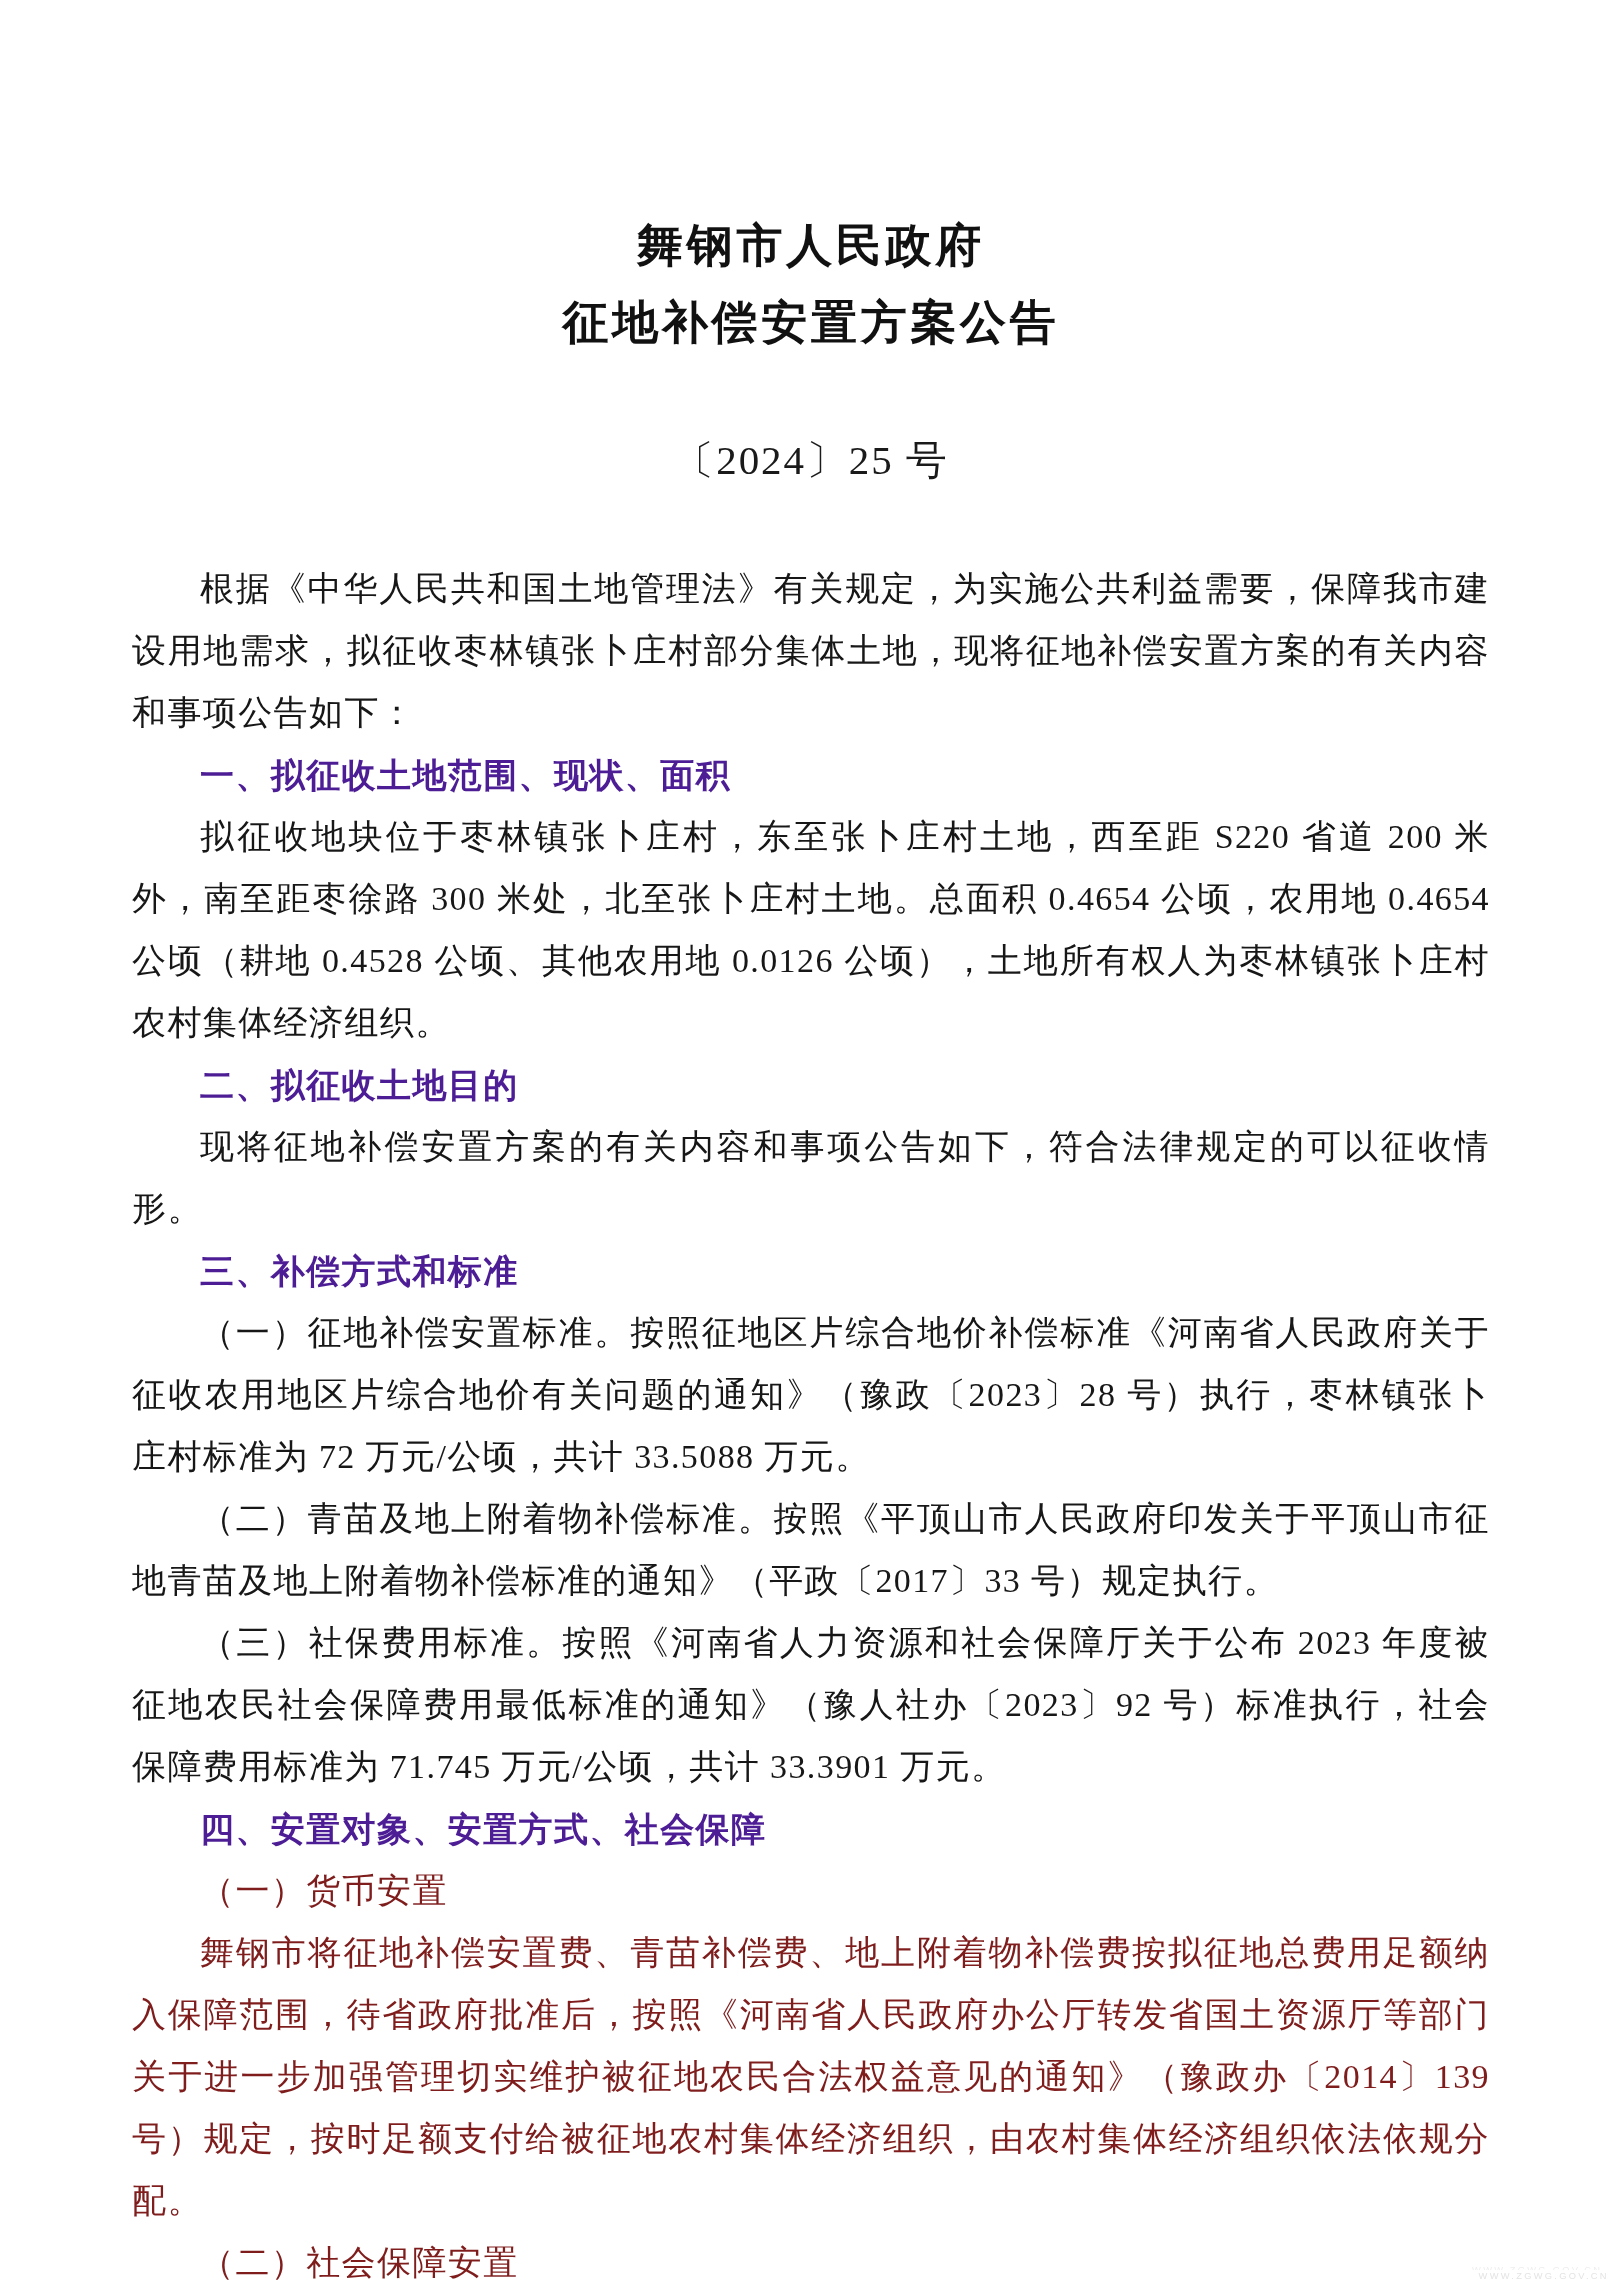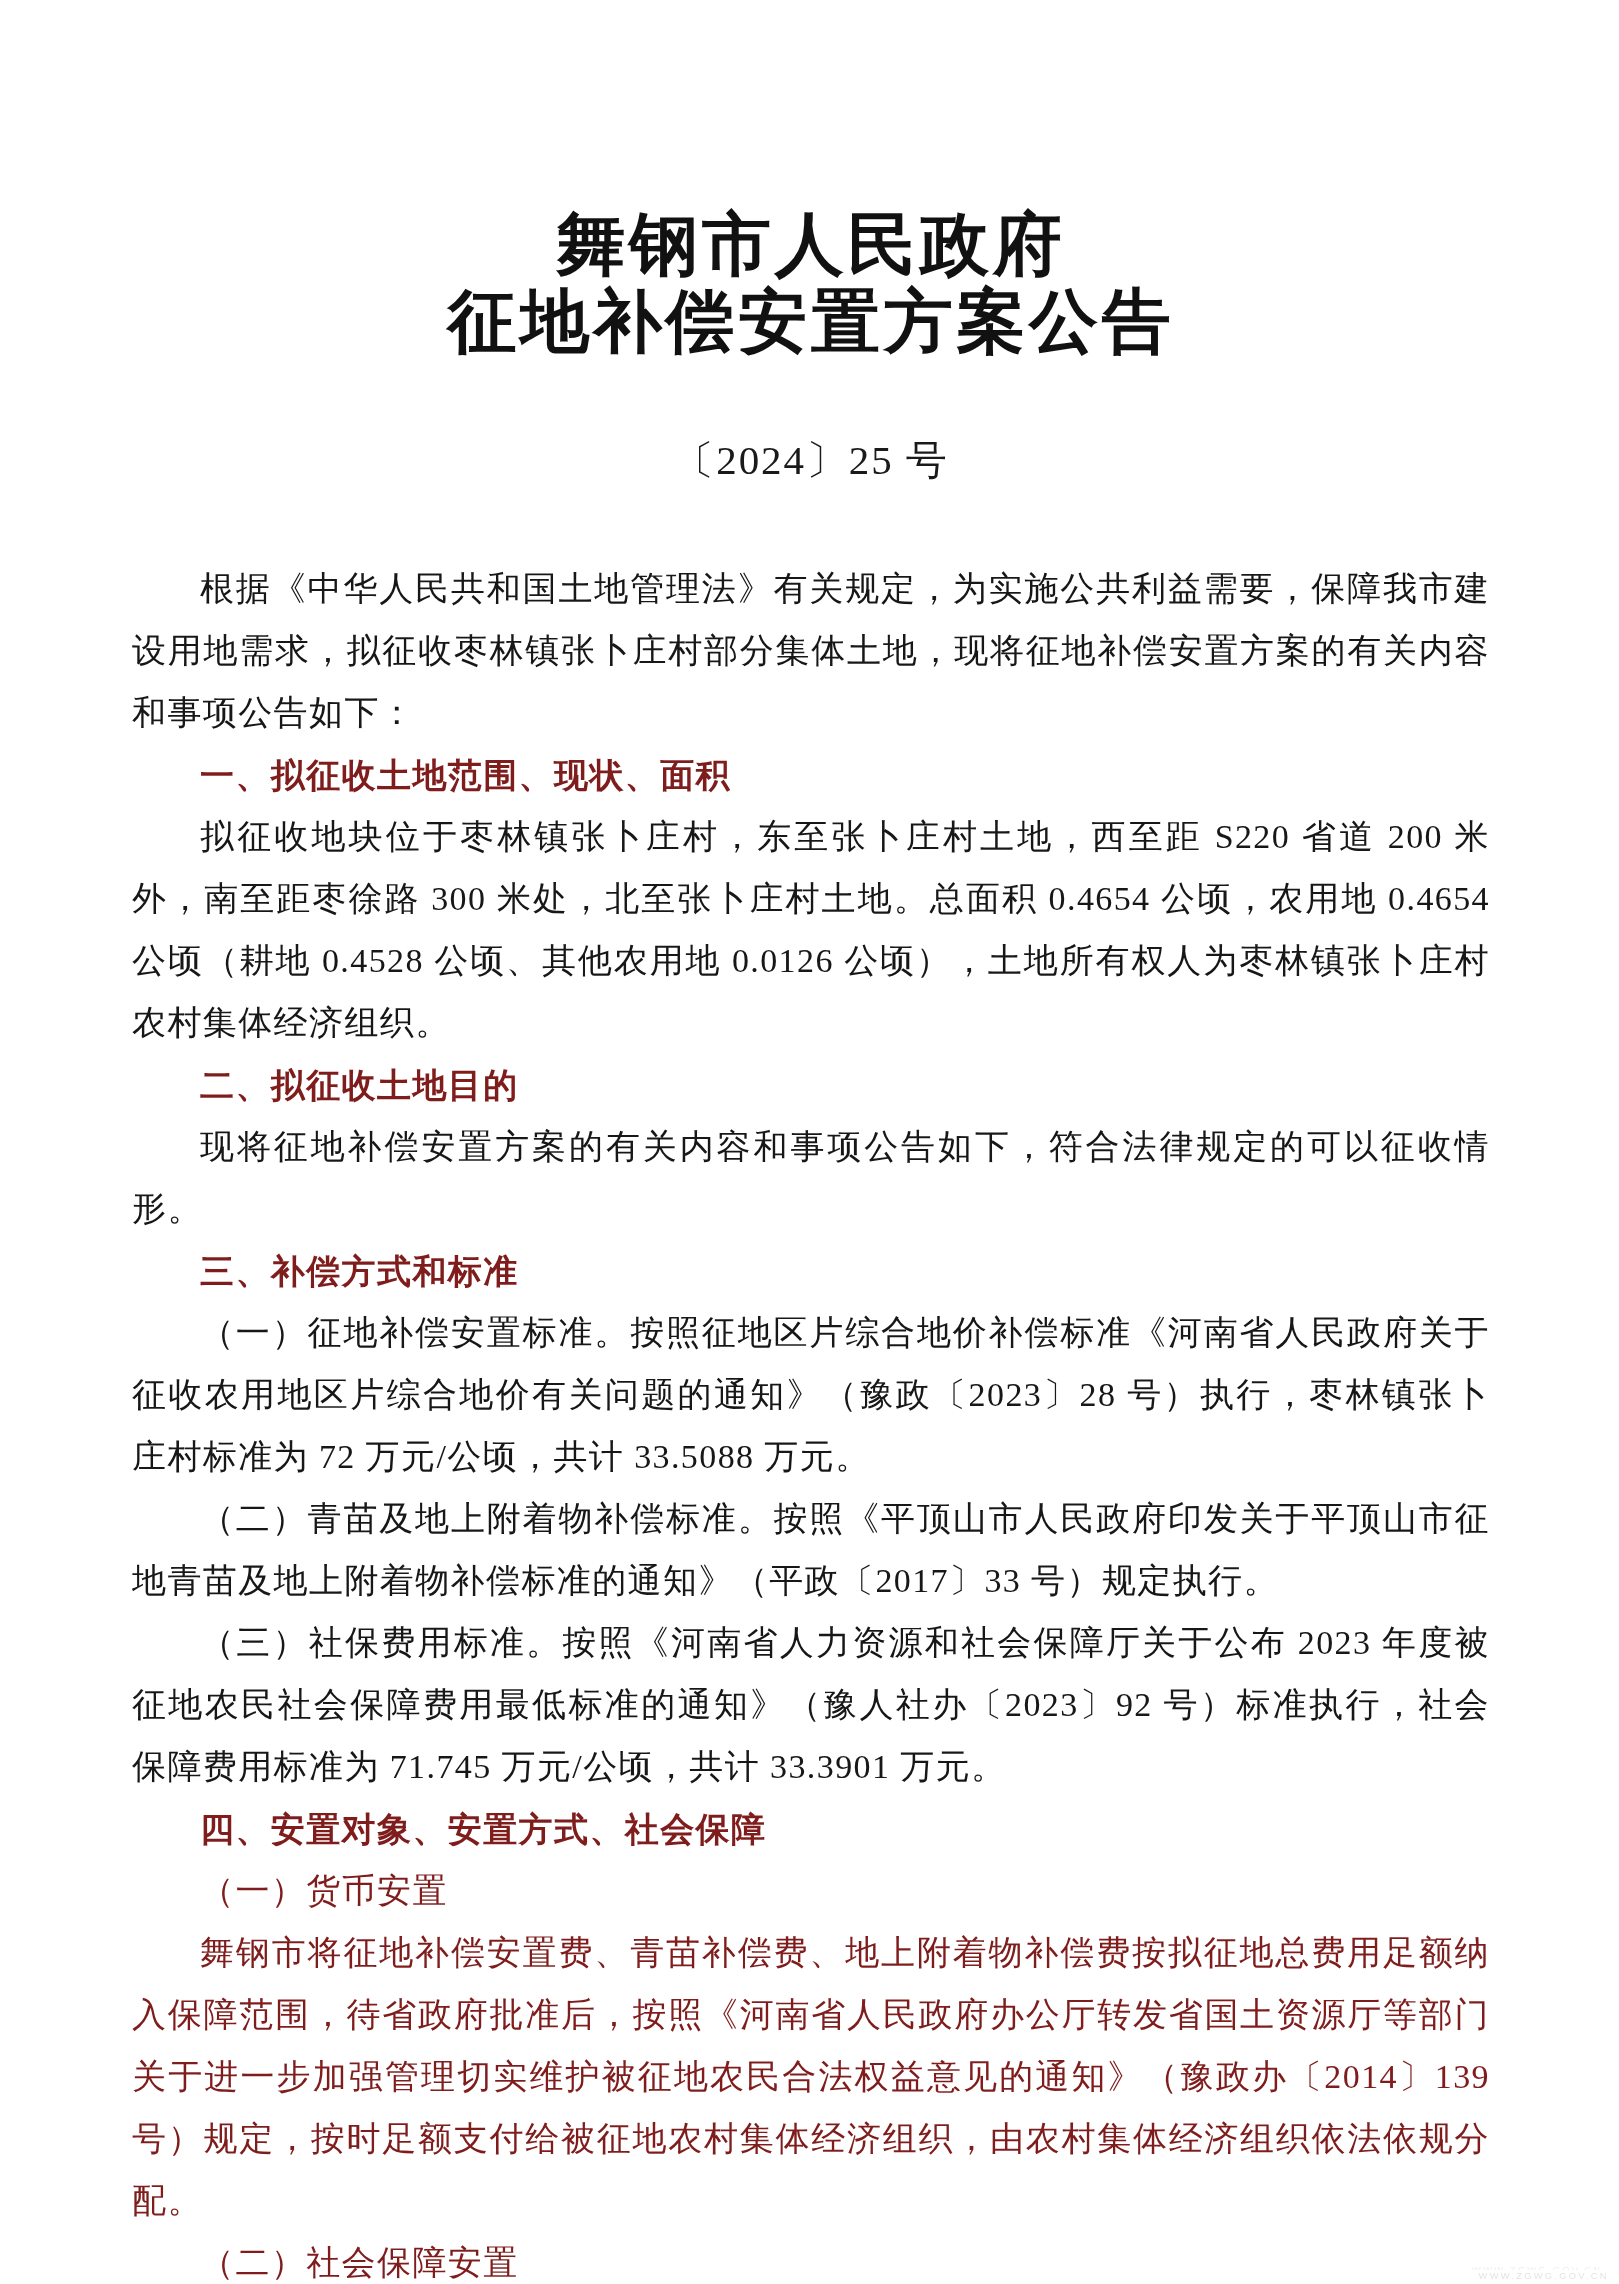--- a/index.html
+++ b/index.html
@@ -8,21 +8,21 @@
     position: relative;
     width: 1619px;
     height: 2284px;
     background: #ffffff;
     color: #161616;
     padding: 207px 129px 0 132px;
     overflow: hidden;
     font-family: "Liberation Serif", serif;
   }
   .title {
-    font-size: 69px;
+    font-size: 46px;
     line-height: 77px;
     font-weight: bold;
     text-align: center;
     letter-spacing: 3.7px;
     font-family: "Liberation Serif", serif;
     color: #111111;
   }
   .docnum {
     margin-top: 81px;
     font-size: 41px;
@@ -37,21 +37,21 @@
     line-height: 62px;
     letter-spacing: 1.4px;
     text-align: justify;
     text-justify: inter-ideograph;
     color: #171717;
   }
   .bodytext p { text-indent: 2em; }
   .heading {
     font-family: "Liberation Sans", sans-serif;
     font-weight: bold;
-    color: #7f1d1d;
+    color: #4c1d95;
   }
   .kaiti { color: #7f1d1d; }
   .watermark {
     position: absolute;
     right: 10.2px;
     bottom: 3px;
     text-align: right;
     font-family: "Liberation Sans", sans-serif;
     color: #e4e4e4;
     user-select: none;

